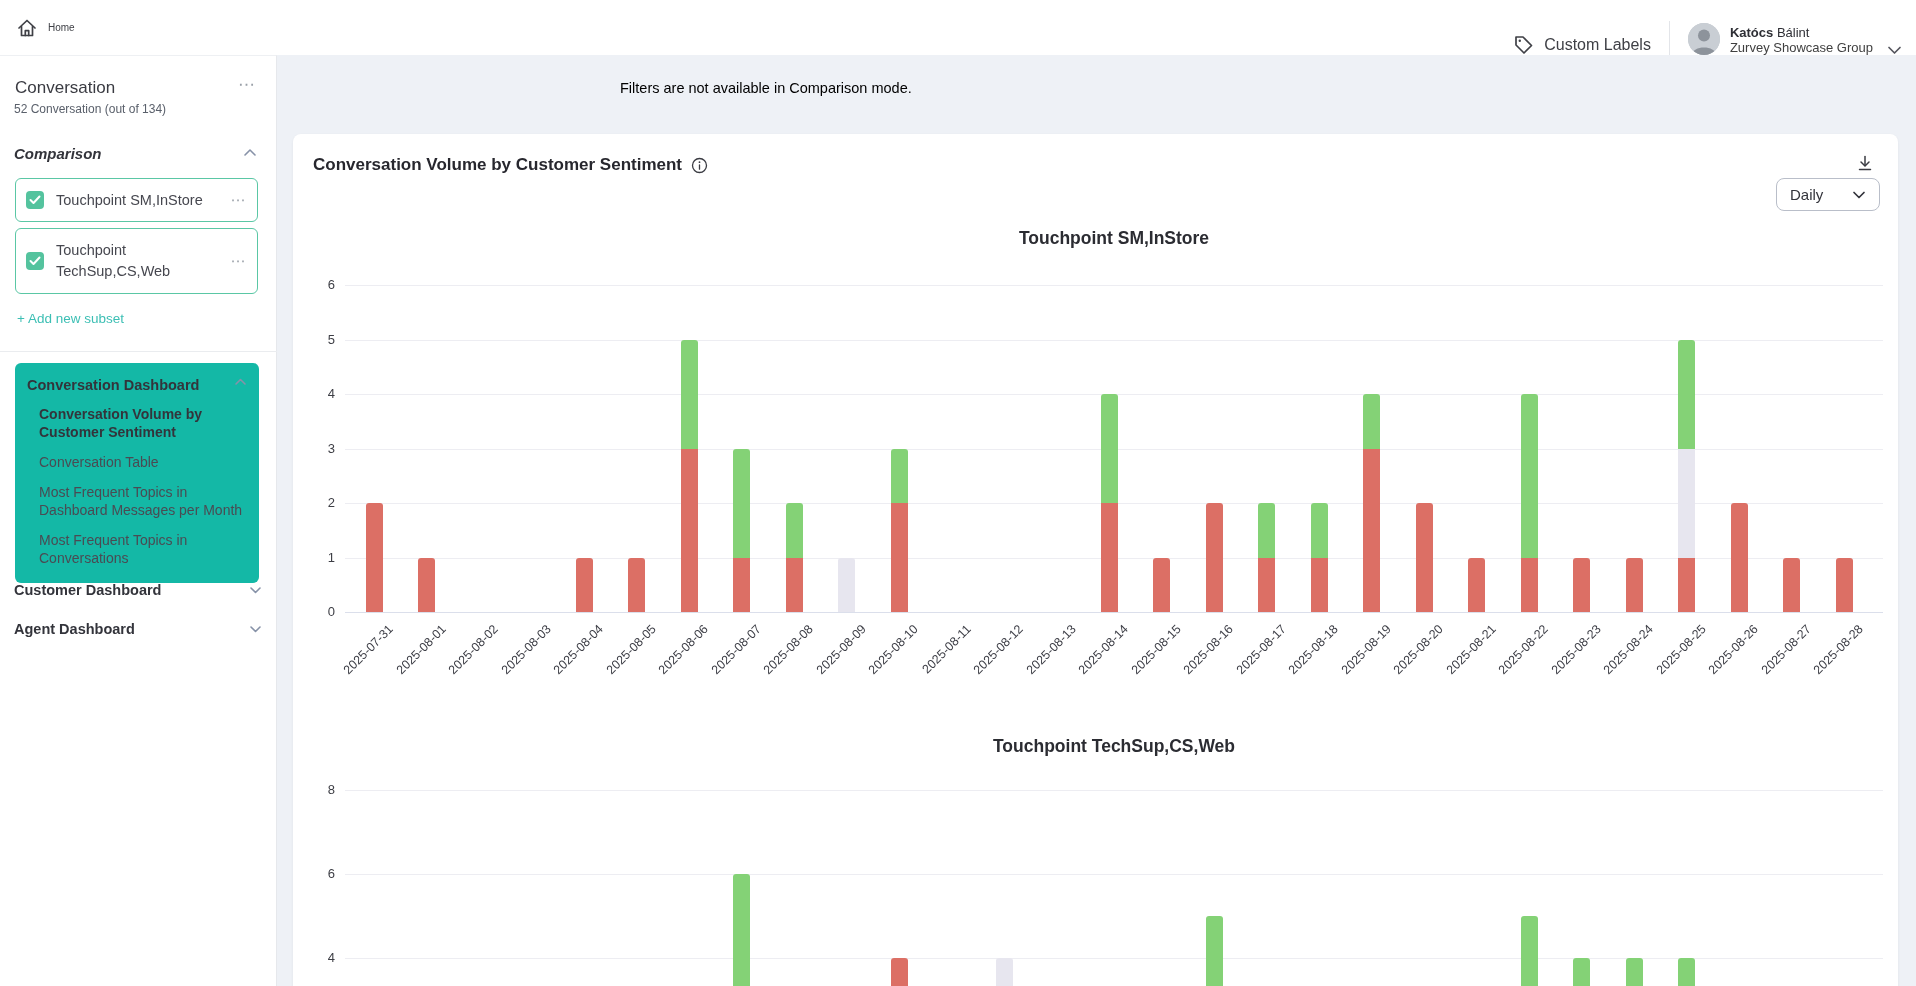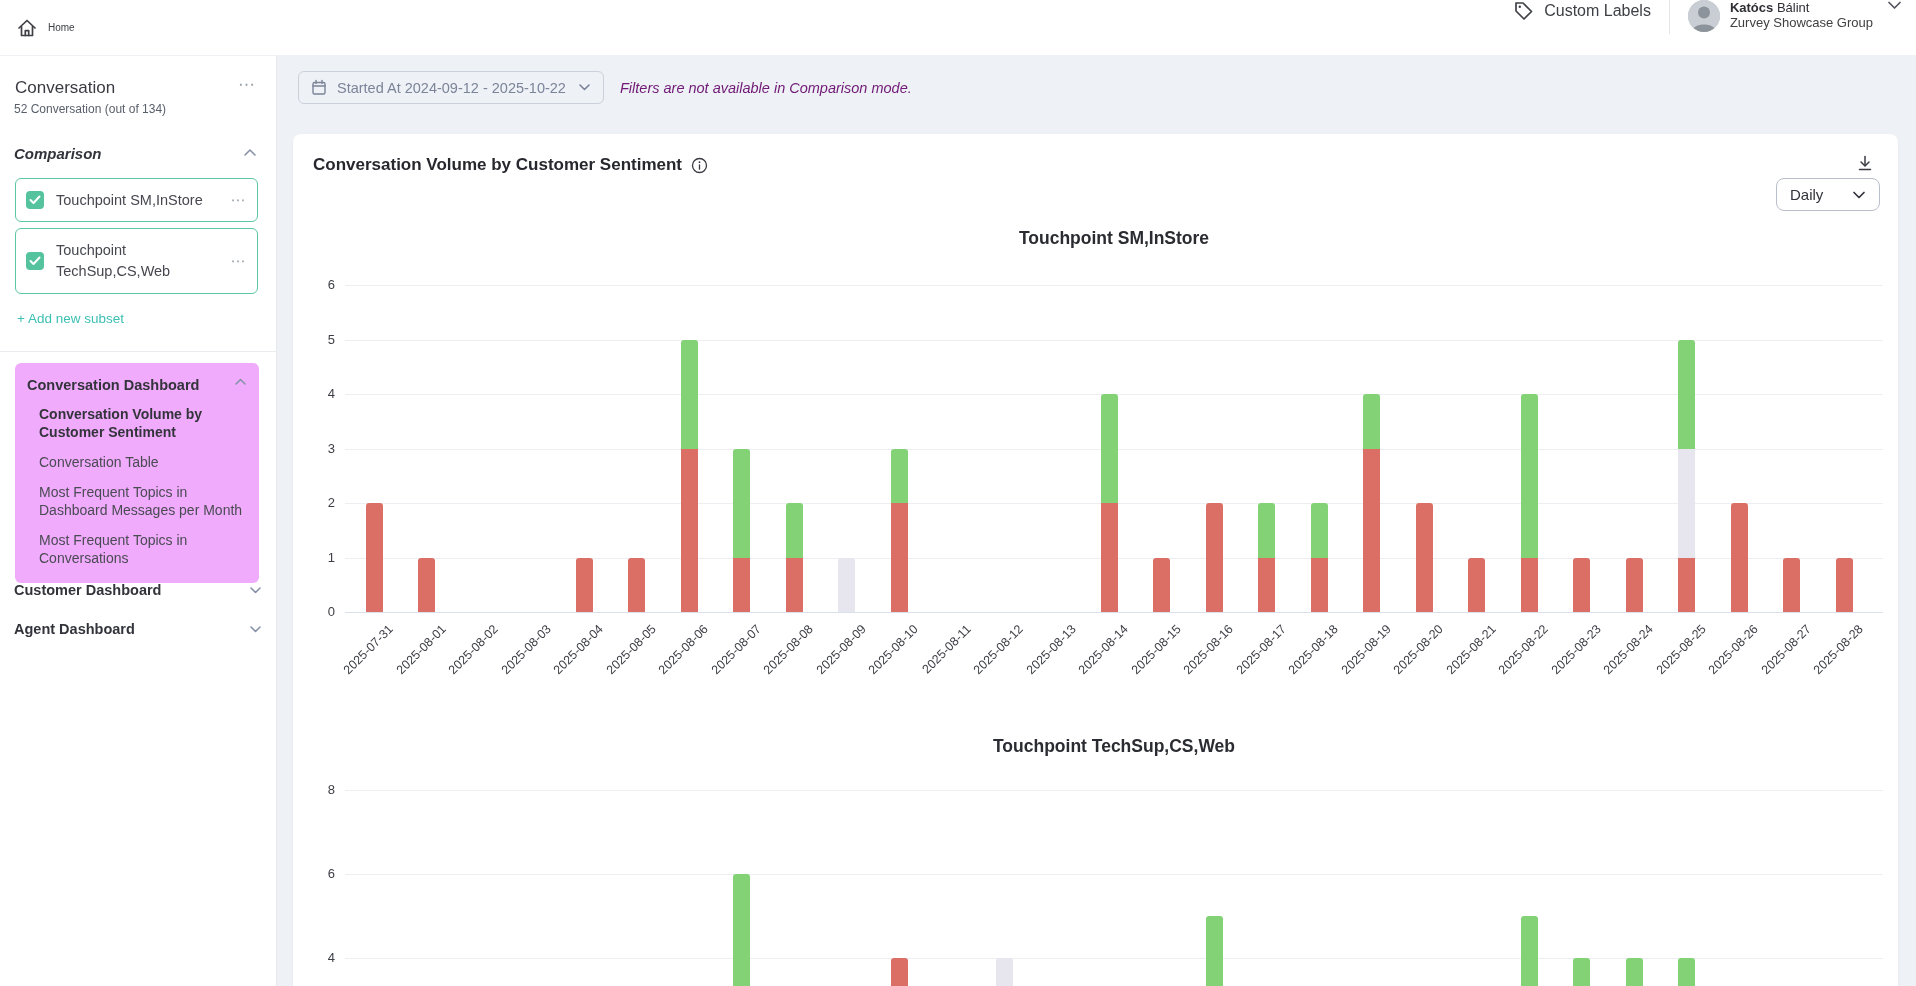--- a/index.html
+++ b/index.html
@@ -8,21 +8,21 @@
 
   
   #topbar { position:absolute; left:0; top:0; width:1916px; height:55px; background:#fff; z-index:5; }
   .home-wrap { position:absolute; left:16px; top:0; height:55px; display:flex; align-items:center; gap:10px; cursor:pointer; }
   .home-label { font-size:10px; color:#3F4046; }
   .tabs-wrap { position:absolute; left:742px; top:0; height:55px; display:flex; align-items:stretch; gap:40px; }
   .tab { display:flex; align-items:center; gap:8px; position:relative; cursor:pointer; padding:0 4px; }
   .tab-label { font-size:16px; color:#3F4046; }
   .tab.active .tab-label { color:#3CBFB4; font-weight:bold; }
   .tab-underline { position:absolute; left:-14px; right:-14px; bottom:0; height:3px; background:#3CBFB4; border-radius:2px 2px 0 0; }
-  .topbar-right { position:absolute; right:14px; top:0; height:55px; display:flex; align-items:flex-start; }
+  .topbar-right { position:absolute; right:14px; top:0; height:55px; display:flex; align-items:flex-end; }
   .custom-labels { display:flex; align-items:center; gap:10px; cursor:pointer; }
   .custom-labels span { font-size:16px; }
   .v-divider { width:1px; height:34px; background:#E3E5E9; margin:0 18px; }
   .avatar { width:32px; height:32px; border-radius:50%; overflow:hidden; background:#C6CBD1; flex:0 0 auto; }
   .user-block { margin-left:10px; line-height:15px; }
   .user-name { font-size:13px; color:#2E2F35; }
   .user-name b { font-weight:bold; }
   .user-org { font-size:13px; color:#404040; }
   .user-chevron { margin-left:14px; display:flex; align-items:center; cursor:pointer; }
 
@@ -35,37 +35,37 @@
   .sb-comparison { position:absolute; left:14px; top:89px; font-size:15px; font-weight:bold; color:#33343B;font-style:italic; }
   .sb-comp-chevron { position:absolute; left:243px; top:92px; cursor:pointer; }
   .subset-card { position:absolute; left:15px; width:243px; border:1px solid #5AC7A5; border-radius:6px;
     background:#fff; display:flex; align-items:center; padding:0 10px; cursor:pointer; }
   .subset-check { width:18px; height:18px; border-radius:4px; background:#54C39E; flex:0 0 auto;
     display:flex; align-items:center; justify-content:center; }
   .subset-label { flex:1; font-size:14.5px; color:#46474F; margin-left:12px; line-height:21px; }
   .subset-menu { color:#9AA0A8; font-size:15px; letter-spacing:1.5px; cursor:pointer; }
   .add-subset { position:absolute; left:17px; top:255px; font-size:13.5px; color:#3CBFB4; cursor:pointer; }
   .sb-divider { position:absolute; left:0; top:295px; width:277px; height:1px; background:#EAECEF; }
-  .nav-panel { position:absolute; left:15px; top:307px; width:244px; background:#f0abfc; border-radius:6px;
+  .nav-panel { position:absolute; left:15px; top:307px; width:244px; background:#14b8a6; border-radius:6px;
     padding:14px 12px 16px 12px; }
   .nav-header-row { display:flex; align-items:flex-start; justify-content:space-between; cursor:pointer; }
   .nav-header { font-size:14.5px; font-weight:bold; color:#33343B; }
   .nav-items { margin-top:4px; }
   .nav-item { margin-top:12px; margin-left:12px; font-size:14px; line-height:18px; color:#4A4B53; cursor:pointer; }
   .nav-item.active { font-weight:bold; color:#33343B; }
   .collapsed-section { position:absolute; left:14px; width:248px; display:flex; align-items:center;
     justify-content:space-between; cursor:pointer; }
   .collapsed-section .cs-label { font-size:14.5px; font-weight:bold; color:#33343B; }
 
   
   #main { position:absolute; left:277px; top:55px; width:1639px; height:931px; background:#EEF1F6; }
   .date-control { position:absolute; left:21px; top:16px; height:33px; display:flex; align-items:center;
     padding:0 12px; border:1px solid #CBD1DB; border-radius:6px; cursor:pointer; }
   .date-text { font-size:14.5px; color:#7B8498; margin:0 12px 0 10px; }
-  .filter-notice { position:absolute; left:343px; top:25px; font-size:14.5px; color:#701a75;font-style:italic; }
+  .filter-notice { position:absolute; left:343px; top:25px; font-size:14.5px; color:#000000; }
 
   #card { position:absolute; left:16px; top:79px; width:1605px; height:1150px; background:#fff;
     border-radius:8px; box-shadow:0 1px 3px rgba(16,24,40,0.06); }
   .card-title-row { position:absolute; left:20px; top:21px; display:flex; align-items:center; gap:9px; }
   .card-title { font-size:17px; font-weight:bold; color:#27272E; }
   .download-btn { position:absolute; right:24px; top:20px; cursor:pointer; }
   .interval-select { position:absolute; left:1483px; top:44px; width:104px; height:33px;
     border:1px solid #B9BEC9; border-radius:8px; display:flex; align-items:center;
     justify-content:space-between; padding:0 13px; background:#fff; cursor:pointer; }
   .interval-label { font-size:15px; color:#33343B; }
@@ -193,36 +193,20 @@
         <span>
           <svg width="13" height="9" viewBox="0 0 13 9" fill="none" stroke="#8792A8" stroke-width="1.6" stroke-linecap="round" stroke-linejoin="round">
             <polyline points="2,2 6.5,6.5 11,2"></polyline>
           </svg>
         </span>
       </div>
     </div>
 </div>
 
 <div id="main">
-  <div class="date-control">
-    <span>
-      <svg width="16" height="17" viewBox="0 0 16 17" fill="none" stroke="#7B8498" stroke-width="1.4" stroke-linecap="round">
-        <rect x="2" y="3.5" width="12" height="11.5" rx="1.5"></rect>
-          <line x1="5" y1="1.5" x2="5" y2="4.5"></line>
-          <line x1="11" y1="1.5" x2="11" y2="4.5"></line>
-          <line x1="2" y1="7" x2="14" y2="7"></line>
-      </svg>
-    </span>
-    <span class="date-text">Started At 2024-09-12 - 2025-10-22</span>
-    <span>
-      <svg width="13" height="9" viewBox="0 0 13 9" fill="none" stroke="#7B8498" stroke-width="1.6" stroke-linecap="round" stroke-linejoin="round">
-          <polyline points="2,2 6.5,6.5 11,2"></polyline>
-        </svg>
-    </span>
-  </div>
   <div class="filter-notice">Filters are not available in Comparison mode.</div>
 
   <div id="card">
     <div class="card-title-row">
       <span class="card-title">Conversation Volume by Customer Sentiment</span>
       <span>
         <svg width="17" height="17" viewBox="0 0 17 17" fill="none" stroke="#3A3B42" stroke-width="1.3">
           <circle cx="8.5" cy="8.5" r="7"></circle>
             <line x1="8.5" y1="8" x2="8.5" y2="12.2" stroke-linecap="round"></line>
             <circle cx="8.5" cy="5.2" r="0.9" fill="#3A3B42" stroke="none"></circle>

